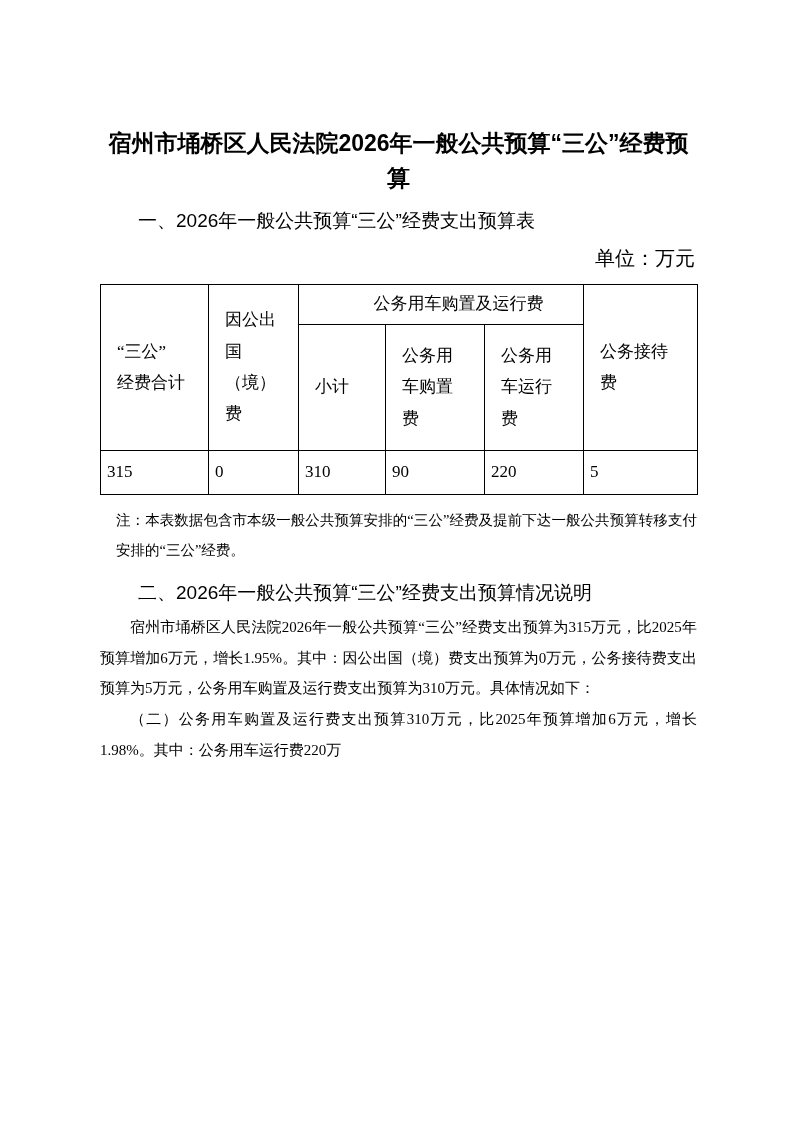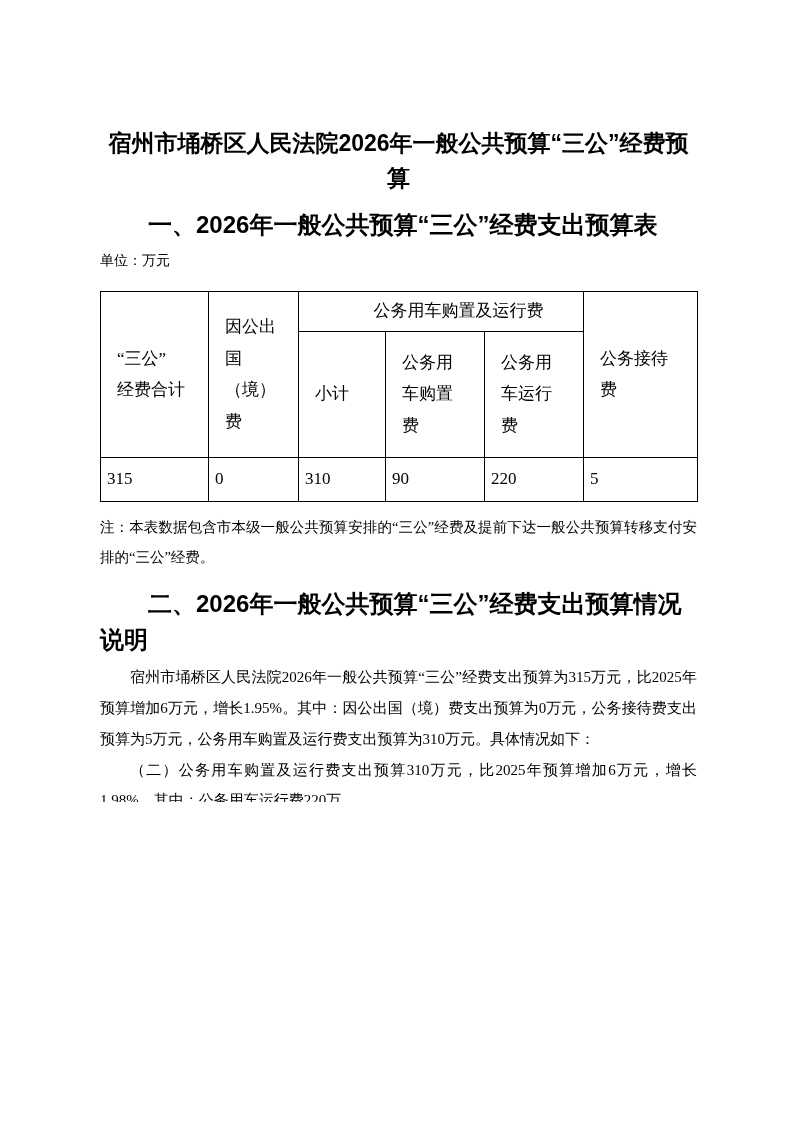--- a/index.html
+++ b/index.html
@@ -22,34 +22,35 @@
   .doc-title {
     font-family: "Liberation Sans", "DejaVu Sans", sans-serif;
     font-weight: bold;
     font-size: 23px;
     line-height: 1.5;
     text-align: center;
     margin: 0 0 12px 0;
   }
   .section-heading {
     font-family: "Liberation Sans", "DejaVu Sans", sans-serif;
-    font-weight: bold;
-    font-size: 24px;
+    font-weight: normal;
+    font-size: 19px;
     line-height: 1.5;
     text-indent: 2em;
     margin: 0 0 8px 0;
   }
   .section-heading.second {
     margin-top: 14px;
     margin-bottom: 4px;
   }
   .unit-label {
-    font-size: 14px;
+    font-size: 20px;
     line-height: 1.4;
-    margin: 0 2px 20px 0;
+    text-align: right;
+    margin: 0 2px 12px 0;
   }
   table.budget-table {
     width: 100%;
     border-collapse: collapse;
     table-layout: fixed;
   }
   table.budget-table th,
   table.budget-table td {
     border: 1px solid #000000;
     font-weight: normal;
@@ -73,21 +74,21 @@
   tr.hdr-row-2 { height: 126px; }
   tr.data-row  { height: 44px; }
   table.budget-table td.val {
     text-align: left;
     font-size: 17px;
   }
   .note {
     font-size: 14.5px;
     line-height: 2.1;
     text-align: justify;
-    margin: 10px 0 0 0;
+    margin: 10px 0 0 16px;
   }
   .body-para {
     font-size: 15px;
     line-height: 2.05;
     text-align: justify;
     text-indent: 2em;
     margin: 0;
   }
   .page-number {
     position: absolute;

